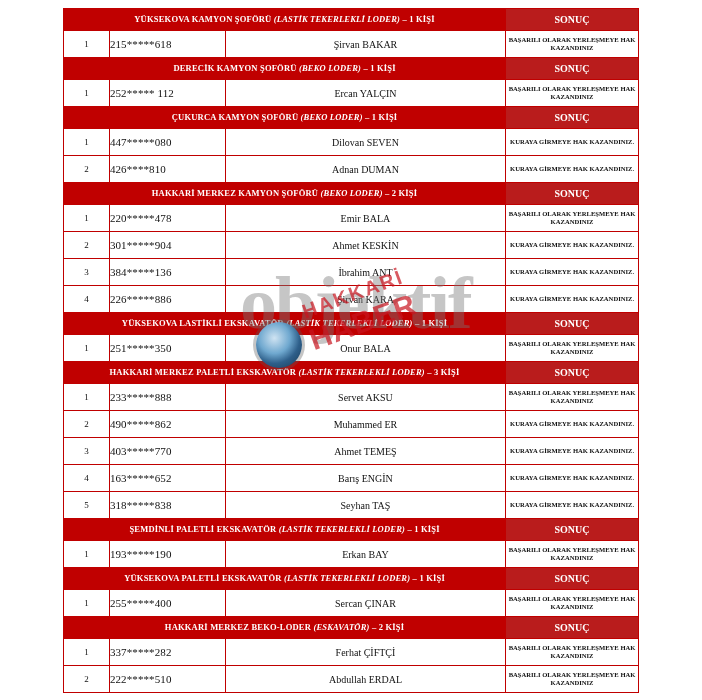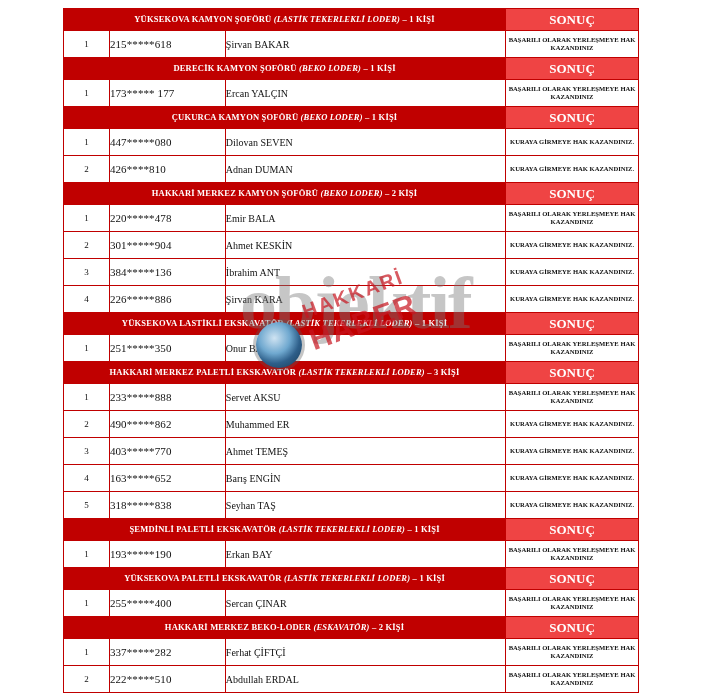--- a/index.html
+++ b/index.html
@@ -48,47 +48,47 @@
     font-size: 8.5px;
     letter-spacing: .2px;
     height: 17px;
     line-height: 11px;
     padding: 2px 4px;
   }
   tr.header-row td.header-title .plain {
     font-style: normal;
   }
   tr.header-row td.header-result {
-    background: #ef4444;
+    background: #b91c1c;
     color: #ffffff;
     text-align: center;
     font-weight: bold;
     font-style: normal;
-    font-size: 13px;
+    font-size: 10px;
     height: 17px;
     padding: 2px 2px;
   }
   tr.data-row td {
     height: 26px;
     background: #ffffff;
   }
   td.cell-no {
     text-align: center;
     font-size: 9px;
     color: #111;
   }
   td.cell-tc {
     text-align: left;
     font-size: 11px;
     color: #111;
     padding-left: 6px;
     letter-spacing: .1px;
   }
   td.cell-name {
-    text-align: left;
+    text-align: center;
     font-size: 10px;
     color: #111;
     padding-left: 8px;
   }
   td.cell-res {
     text-align: center;
     font-size: 6.6px;
     font-weight: bold;
     color: #111;
     line-height: 8.4px;
@@ -182,21 +182,21 @@
           <td class="cell-tc">215*****618</td>
           <td class="cell-name">Şirvan BAKAR</td>
           <td class="cell-res">BAŞARILI OLARAK YERLEŞMEYE HAK KAZANDINIZ</td>
         </tr>
         <tr class="header-row">
           <td class="header-title" colspan="3"><span class="plain">DERECİK KAMYON ŞOFÖRÜ</span> <span>(BEKO LODER)</span> <span class="plain">– 1 KİŞİ</span></td>
           <td class="header-result">SONUÇ</td>
         </tr>
         <tr class="data-row">
           <td class="cell-no">1</td>
-          <td class="cell-tc">173***** 177</td>
+          <td class="cell-tc">252***** 112</td>
           <td class="cell-name">Ercan YALÇIN</td>
           <td class="cell-res">BAŞARILI OLARAK YERLEŞMEYE HAK KAZANDINIZ</td>
         </tr>
         <tr class="header-row">
           <td class="header-title" colspan="3"><span class="plain">ÇUKURCA KAMYON ŞOFÖRÜ</span> <span>(BEKO LODER)</span> <span class="plain">– 1 KİŞİ</span></td>
           <td class="header-result">SONUÇ</td>
         </tr>
         <tr class="data-row">
           <td class="cell-no">1</td>
           <td class="cell-tc">447*****080</td>

